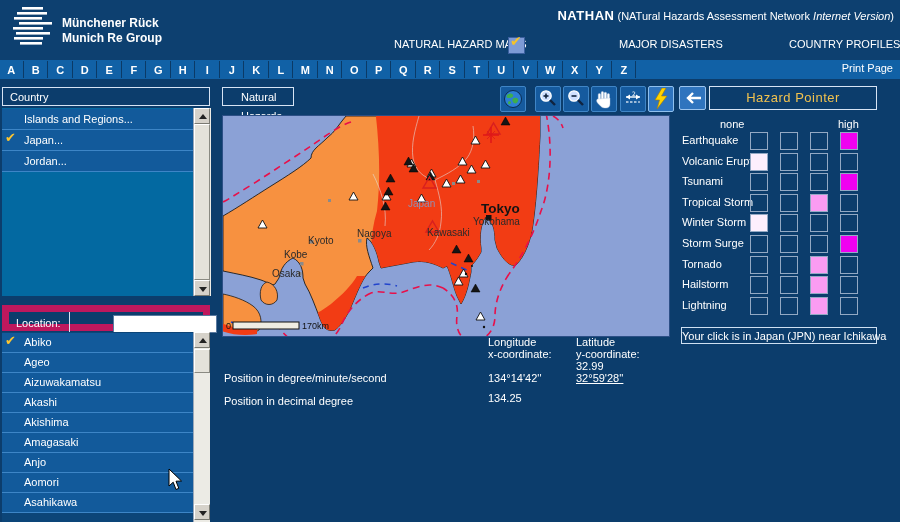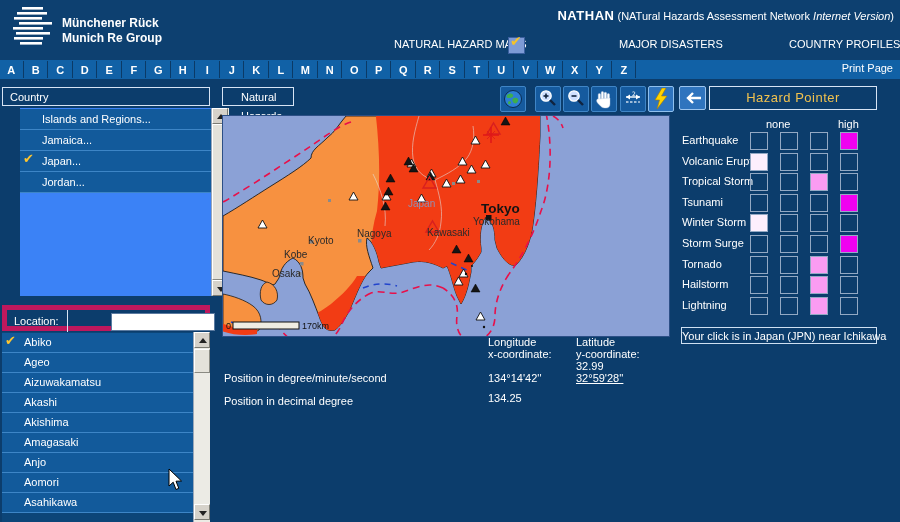--- a/index.html
+++ b/index.html
@@ -18,25 +18,25 @@
   #nav-check .chk{position:absolute;left:1px;top:-5px;color:#f7c427;font-size:14px;font-weight:bold;font-family:"DejaVu Sans",sans-serif;}
 
   
   #azbar{position:absolute;left:0;top:60px;width:900px;height:19px;background:#1161a6;}
   #az-row{position:absolute;left:0;top:0;height:19px;display:flex;}
   .azcell{width:22.5px;height:17px;margin:1px 1px 0 0;background:#1161a6;border-right:1px solid #0b3a66;color:#fff;font-size:11px;font-weight:bold;display:flex;align-items:center;justify-content:center;cursor:pointer;}
   #print-page{position:absolute;right:7px;top:2px;color:#fff;font-size:11px;cursor:pointer;}
 
   
   #country-box{position:absolute;left:2px;top:87px;width:208px;height:19px;border:1px solid #d7e4f4;color:#fff;font-size:11px;line-height:19px;padding-left:7px;box-sizing:border-box;}
-  #country-panel{position:absolute;left:20px;top:108px;width:208px;height:188px;background:#3b82f6;}
+  #country-panel{position:absolute;left:2px;top:108px;width:208px;height:188px;background:#0369a1;}
   #country-list{position:absolute;left:0;top:1px;width:191px;}
   .lrow{position:relative;height:20px;background:#125a9b;border-bottom:1px solid #3d85c6;color:#fff;font-size:11px;line-height:20px;padding-left:22px;cursor:pointer;white-space:nowrap;overflow:hidden;}
   .lrow .chk{position:absolute;left:3px;top:-2px;color:#fec52e;font-size:13px;font-family:"DejaVu Sans",sans-serif;}
-  #location-row{position:absolute;left:2px;top:305px;width:208px;height:26px;border:5px solid #be185d;box-sizing:border-box;}
+  #location-row{position:absolute;left:2px;top:305px;width:208px;height:26px;border:7px solid #be185d;box-sizing:border-box;}
   #location-label{position:absolute;left:7px;top:5px;color:#fff;font-size:11px;}
   #location-div{position:absolute;left:60px;top:0;width:1px;height:24px;background:#d7e4f4;}
   #location-input{position:absolute;left:104px;top:3px;width:98px;height:16px;border:1px solid #5a7aa0;background:#fff;font-size:11px;padding:0 2px;}
   #city-panel{position:absolute;left:2px;top:332px;width:208px;height:190px;background:#0c4578;overflow:hidden;}
   #city-list{position:absolute;left:0;top:1px;width:191px;}
   .crow{position:relative;height:19px;background:#125a9b;border-bottom:1px solid #3d85c6;color:#fff;font-size:11px;line-height:19px;padding-left:22px;cursor:pointer;white-space:nowrap;overflow:hidden;}
   .crow .chk{position:absolute;left:3px;top:-2px;color:#fec52e;font-size:13px;font-family:"DejaVu Sans",sans-serif;}
 
   
   .sbar{position:absolute;width:17px;background:#ecebe5;border-left:1px solid #9aa7b8;}
@@ -130,21 +130,20 @@
         <div class="azcell">Z</div>
       </div>
     <div id="print-page">Print Page</div>
   </div>
 
   <div id="country-box">Country</div>
 
   <div id="country-panel">
     <div id="country-list">
         <div class="lrow"><span>Islands and Regions...</span></div>
-        <div class="lrow"><span>Jamaica...</span></div>
         <div class="lrow"><span class="chk">✔</span><span>Japan...</span></div>
         <div class="lrow"><span>Jordan...</span></div>
       </div>
     <div class="sbar" style="left:191px;top:0;height:188px;">
       <div class="sbtn" style="top:0;">
           <span class="tri-up"></span>
         </div>
       <div class="sthumb" style="top:16px;height:156px;"></div>
       <div class="sbtn" style="top:172px;">
           <span class="tri-dn"></span>
@@ -369,50 +368,50 @@
   <div class="coordtxt" style="left:576px;top:348px;">y-coordinate:</div>
   <div class="coordtxt" style="left:576px;top:360px;">32.99</div>
   <div class="coordtxt" style="left:576px;top:372px;text-decoration:underline;">32°59'28''</div>
 
   <div id="back-btn">
     <svg width="18" height="14" viewBox="0 0 18 14">
       <path d="M17,7 L5,7 M9,2 L4,7 L9,12" stroke="#fff" stroke-width="2.4" fill="none"></path>
     </svg>
   </div>
   <div id="hp-title">Hazard Pointer</div>
-  <div class="hz-colhead" style="left:766px;">none</div>
+  <div class="hz-colhead" style="left:720px;">none</div>
   <div class="hz-colhead" style="left:838px;">high</div>
   <div id="hazard-grid">
       <div class="hz-row">
         <div class="hz-label">Earthquake</div>
         <div class="hz-cell" style="left: 74px;"></div>
         <div class="hz-cell" style="left: 104px;"></div>
         <div class="hz-cell" style="left: 134px;"></div>
         <div class="hz-cell" style="left: 164px; background: rgb(240, 0, 240);"></div>
       </div>
       <div class="hz-row">
         <div class="hz-label">Volcanic Eruption</div>
         <div class="hz-cell" style="left: 74px; background: rgb(253, 239, 253);"></div>
         <div class="hz-cell" style="left: 104px;"></div>
         <div class="hz-cell" style="left: 134px;"></div>
         <div class="hz-cell" style="left: 164px;"></div>
       </div>
       <div class="hz-row">
-        <div class="hz-label">Tropical Storm</div>
-        <div class="hz-cell" style="left: 74px;"></div>
-        <div class="hz-cell" style="left: 104px;"></div>
-        <div class="hz-cell" style="left: 134px; background: rgb(251, 156, 242);"></div>
-        <div class="hz-cell" style="left: 164px;"></div>
-      </div>
-      <div class="hz-row">
         <div class="hz-label">Tsunami</div>
         <div class="hz-cell" style="left: 74px;"></div>
         <div class="hz-cell" style="left: 104px;"></div>
         <div class="hz-cell" style="left: 134px;"></div>
         <div class="hz-cell" style="left: 164px; background: rgb(240, 0, 240);"></div>
+      </div>
+      <div class="hz-row">
+        <div class="hz-label">Tropical Storm</div>
+        <div class="hz-cell" style="left: 74px;"></div>
+        <div class="hz-cell" style="left: 104px;"></div>
+        <div class="hz-cell" style="left: 134px; background: rgb(251, 156, 242);"></div>
+        <div class="hz-cell" style="left: 164px;"></div>
       </div>
       <div class="hz-row">
         <div class="hz-label">Winter Storm</div>
         <div class="hz-cell" style="left: 74px; background: rgb(253, 239, 253);"></div>
         <div class="hz-cell" style="left: 104px;"></div>
         <div class="hz-cell" style="left: 134px;"></div>
         <div class="hz-cell" style="left: 164px;"></div>
       </div>
       <div class="hz-row">
         <div class="hz-label">Storm Surge</div>

